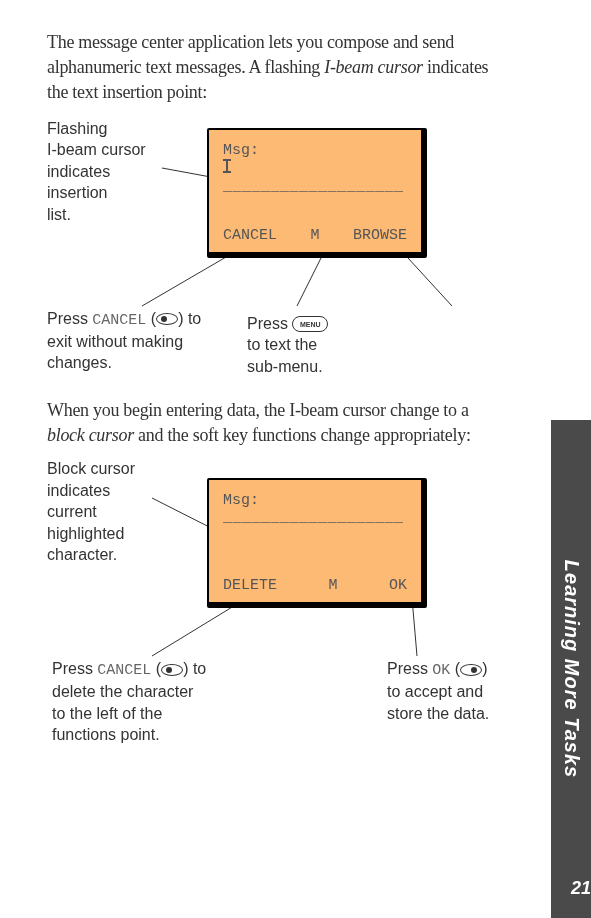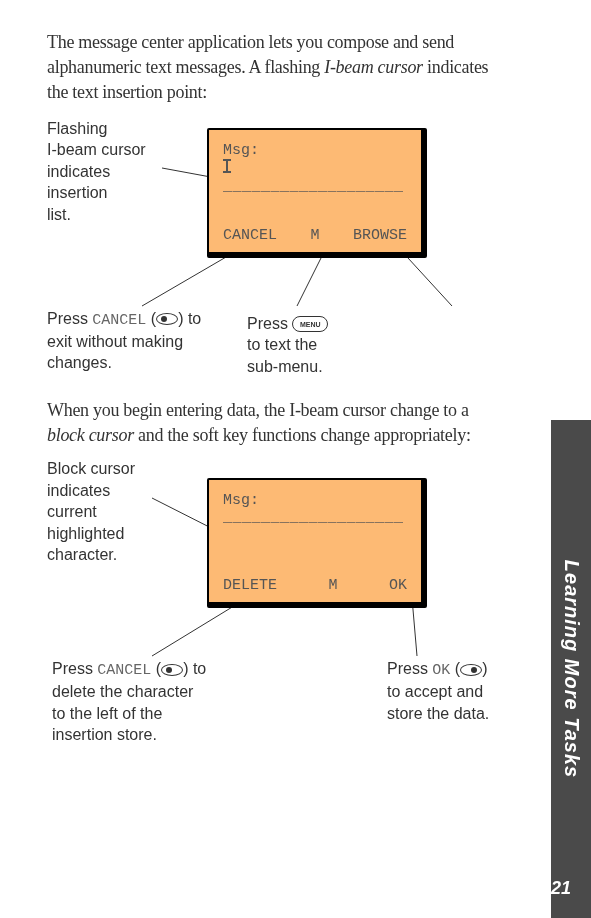--- a/index.html
+++ b/index.html
@@ -54,21 +54,21 @@
     transform: translate(-50%, -50%);
     white-space: nowrap;
     letter-spacing: 1px;
   }
   .page-number-box {
     position: absolute;
     bottom: 10px;
     left: 0;
     width: 40px;
     height: 30px;
-    text-align: left;
+    text-align: right;
   }
   .page-number {
     color: #fff;
     font-family: Arial, sans-serif;
     font-weight: bold;
     font-style: italic;
     font-size: 18px;
   }
 
   
@@ -298,21 +298,21 @@
           <span>M</span>
           <span>OK</span>
         </div>
       </div>
     </div>
 
     <div class="callout" style="left:5px; top:200px; width:210px;">
       <span>Press </span><span class="mono">CANCEL</span><span> (</span><span class="key-oval left"></span><span>) to</span><br>
       <span>delete the character</span><br>
       <span>to the left of the</span><br>
-      <span>insertion store.</span>
+      <span>functions point.</span>
     </div>
 
     <div class="callout" style="left:320px; top:200px; width:180px;margin-left:20px;">
       <span>Press </span><span class="mono">OK</span><span> (</span><span class="key-oval right"></span><span>)</span><br>
       <span>to accept and</span><br>
       <span>store the data.</span>
     </div>
   </div>
 
 </div>

